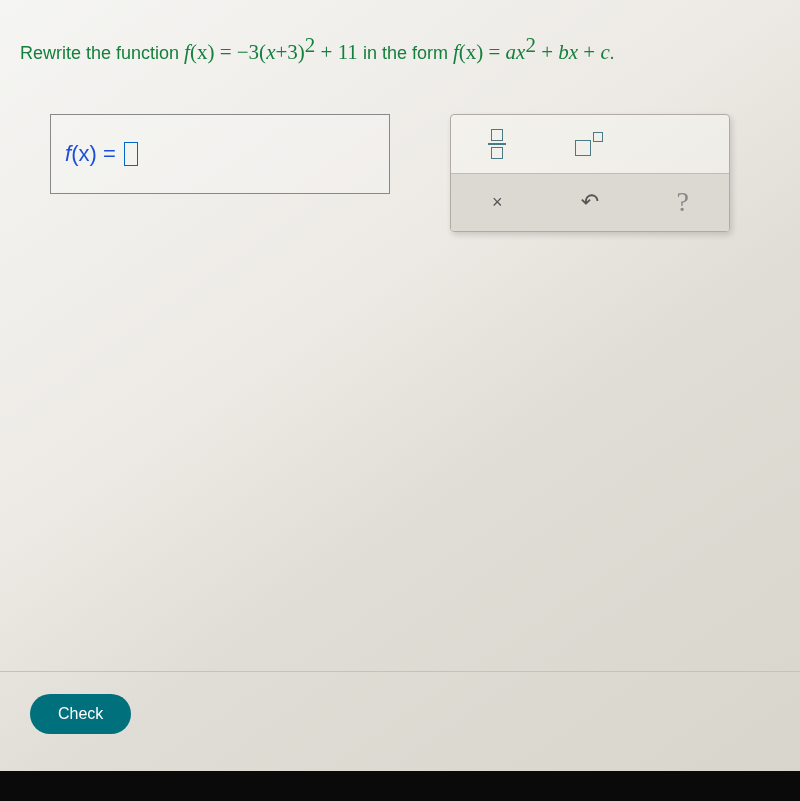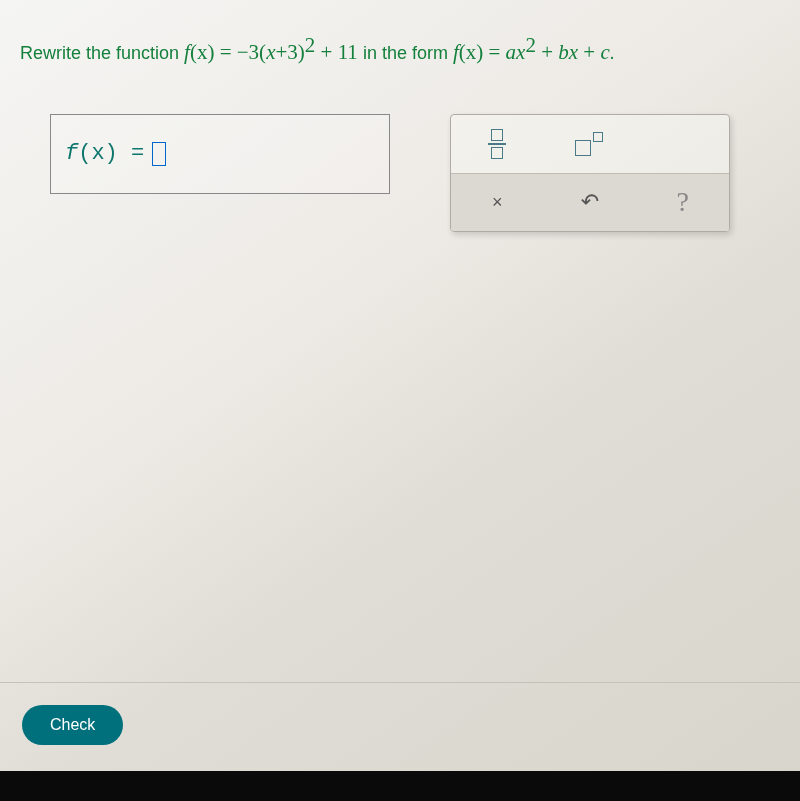--- a/index.html
+++ b/index.html
@@ -56,24 +56,24 @@
       border: 1px solid #888;
       width: 340px;
       height: 80px;
       background: rgba(255,255,255,0.2);
       padding: 12px 14px;
       display: flex;
       align-items: center;
     }
     
     .answer-label {
-      font-family: Liberation Mono, monospace;
+      font-family: Liberation Sans, sans-serif;
       font-style: italic;
       font-size: 22px;
-      color: #0f766e;
+      color: #1d4ed8;
       margin-right: 8px;
     }
     
     .answer-input {
       border: 1.5px solid #0066cc;
       width: 14px;
       height: 24px;
       background: transparent;
       display: inline-block;
     }
@@ -164,25 +164,25 @@
     }
     
     .help-icon {
       font-family: Georgia, serif;
       font-size: 28px;
       color: #888;
     }
     
     .footer-area {
       position: absolute;
-      bottom: 34px;
+      bottom: 45px;
       left: 0;
       right: 0;
       border-top: 1px solid #c5c2ba;
-      padding: 22px 22px;
+      padding: 22px 30px;
     }
     
     .check-btn {
       background: #00707d;
       color: #fff;
       border: none;
       border-radius: 22px;
       padding: 11px 28px;
       font-size: 16px;
       cursor: pointer;

